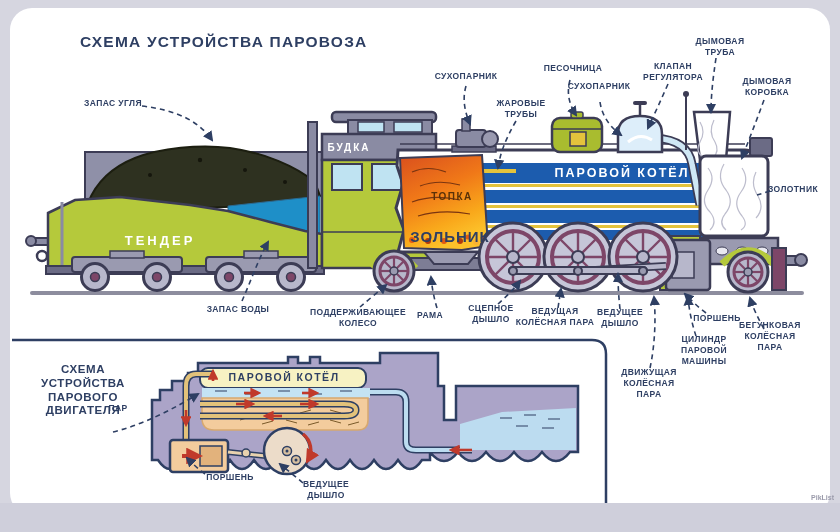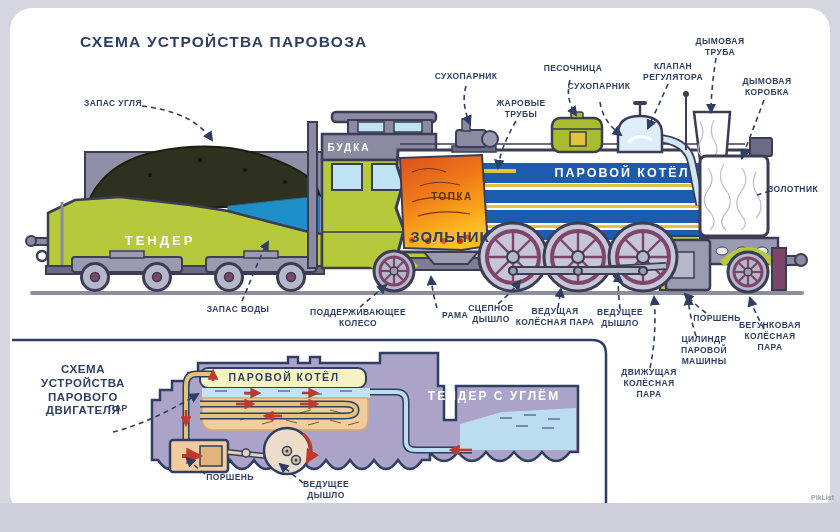--- a/index.html
+++ b/index.html
@@ -375,21 +375,21 @@
   <div class="lbl" style="left:673px;top:72px;">КЛАПАН
 РЕГУЛЯТОРА</div>
   <div class="lbl" style="left:720px;top:47px;">ДЫМОВАЯ
 ТРУБА</div>
   <div class="lbl" style="left:767px;top:87px;">ДЫМОВАЯ
 КОРОБКА</div>
   <div class="lbl" style="left:793px;top:190px;">ЗОЛОТНИК</div>
   <div class="lbl" style="left:238px;top:310px;">ЗАПАС ВОДЫ</div>
   <div class="lbl" style="left:358px;top:318px;">ПОДДЕРЖИВАЮЩЕЕ
 КОЛЕСО</div>
-  <div class="lbl" style="left:455px;top:316px;">РАМА</div>
+  <div class="lbl" style="left:430px;top:316px;">РАМА</div>
   <div class="lbl" style="left:491px;top:314px;">СЦЕПНОЕ
 ДЫШЛО</div>
   <div class="lbl" style="left:555px;top:317px;">ВЕДУЩАЯ
 КОЛЁСНАЯ ПАРА</div>
   <div class="lbl" style="left:620px;top:318px;">ВЕДУЩЕЕ
 ДЫШЛО</div>
   <div class="lbl" style="left:649px;top:384px;">ДВИЖУЩАЯ
 КОЛЁСНАЯ
 ПАРА</div>
   <div class="lbl" style="left:704px;top:351px;">ЦИЛИНДР
@@ -407,16 +407,15 @@
 
   <div class="lbl sub-title" style="left:83px;top:391px;">СХЕМА
 УСТРОЙСТВА
 ПАРОВОГО
 ДВИГАТЕЛЯ</div>
   <div class="lbl" style="left:98px;top:409px;margin-left:20px;">ПАР</div>
   <div class="lbl" style="left:230px;top:478px;">ПОРШЕНЬ</div>
   <div class="lbl" style="left:326px;top:490px;">ВЕДУЩЕЕ
 ДЫШЛО</div>
   <div class="lbl boiler2-name" style="left:284px;top:378px;">ПАРОВОЙ КОТЁЛ</div>
-  <div class="lbl white tender2-name" style="left:494px;top:397px;">ТЕНДЕР С УГЛЁМ</div>
 
   <div class="watermark">PikList</div>
 </div>
 
 </body></html>

